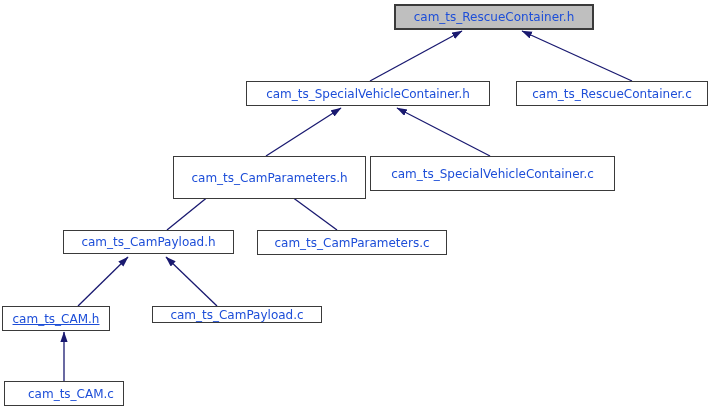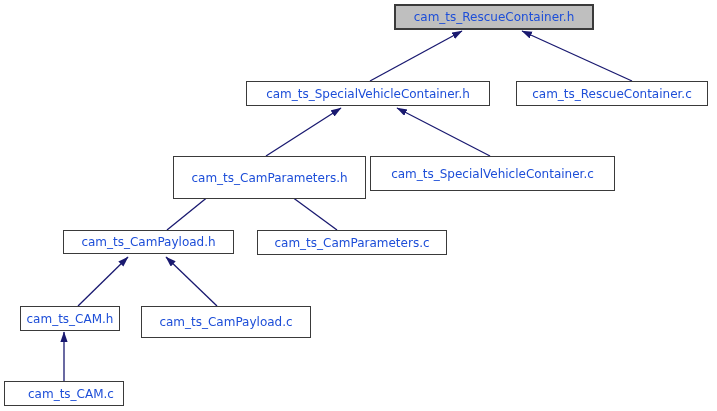--- a/index.html
+++ b/index.html
@@ -41,22 +41,22 @@
     border-width: 2px;
   }
   
   .pos-rescue-h     { left: 394px; top: 4px;   width: 200px; height: 26px; }
   .pos-svc-h        { left: 246px; top: 81px;  width: 244px; height: 25px; text-align: right; }
   .pos-rescue-c     { left: 516px; top: 81px;  width: 192px; height: 25px; }
   .pos-camparams-h  { left: 153px; top: 156px; width: 193px; height: 43px; margin-left: 20px; }
   .pos-svc-c        { left: 370px; top: 156px; width: 245px; height: 35px; }
   .pos-campayload-h { left: 63px;  top: 230px; width: 171px; height: 24px; }
   .pos-camparams-c  { left: 257px; top: 230px; width: 190px; height: 25px; }
-  .pos-cam-h        { left: 20px;   top: 306px; width: 100px; height: 25px; }
-  .pos-campayload-c { left: 141px; top: 306px; width: 170px; height: 32px; }
+  .pos-cam-h        { left: 2px;   top: 306px; width: 108px; height: 25px; text-decoration: underline; }
+  .pos-campayload-c { left: 152px; top: 306px; width: 170px; height: 17px; }
   .pos-cam-c        { left: 4px;   top: 381px; width: 120px; height: 25px; padding-left: 14px; }
   .edge {
     stroke: #191970;
     stroke-width: 1.3px;
     fill: none;
   }
 </style>
 </head>
 <body>
 

